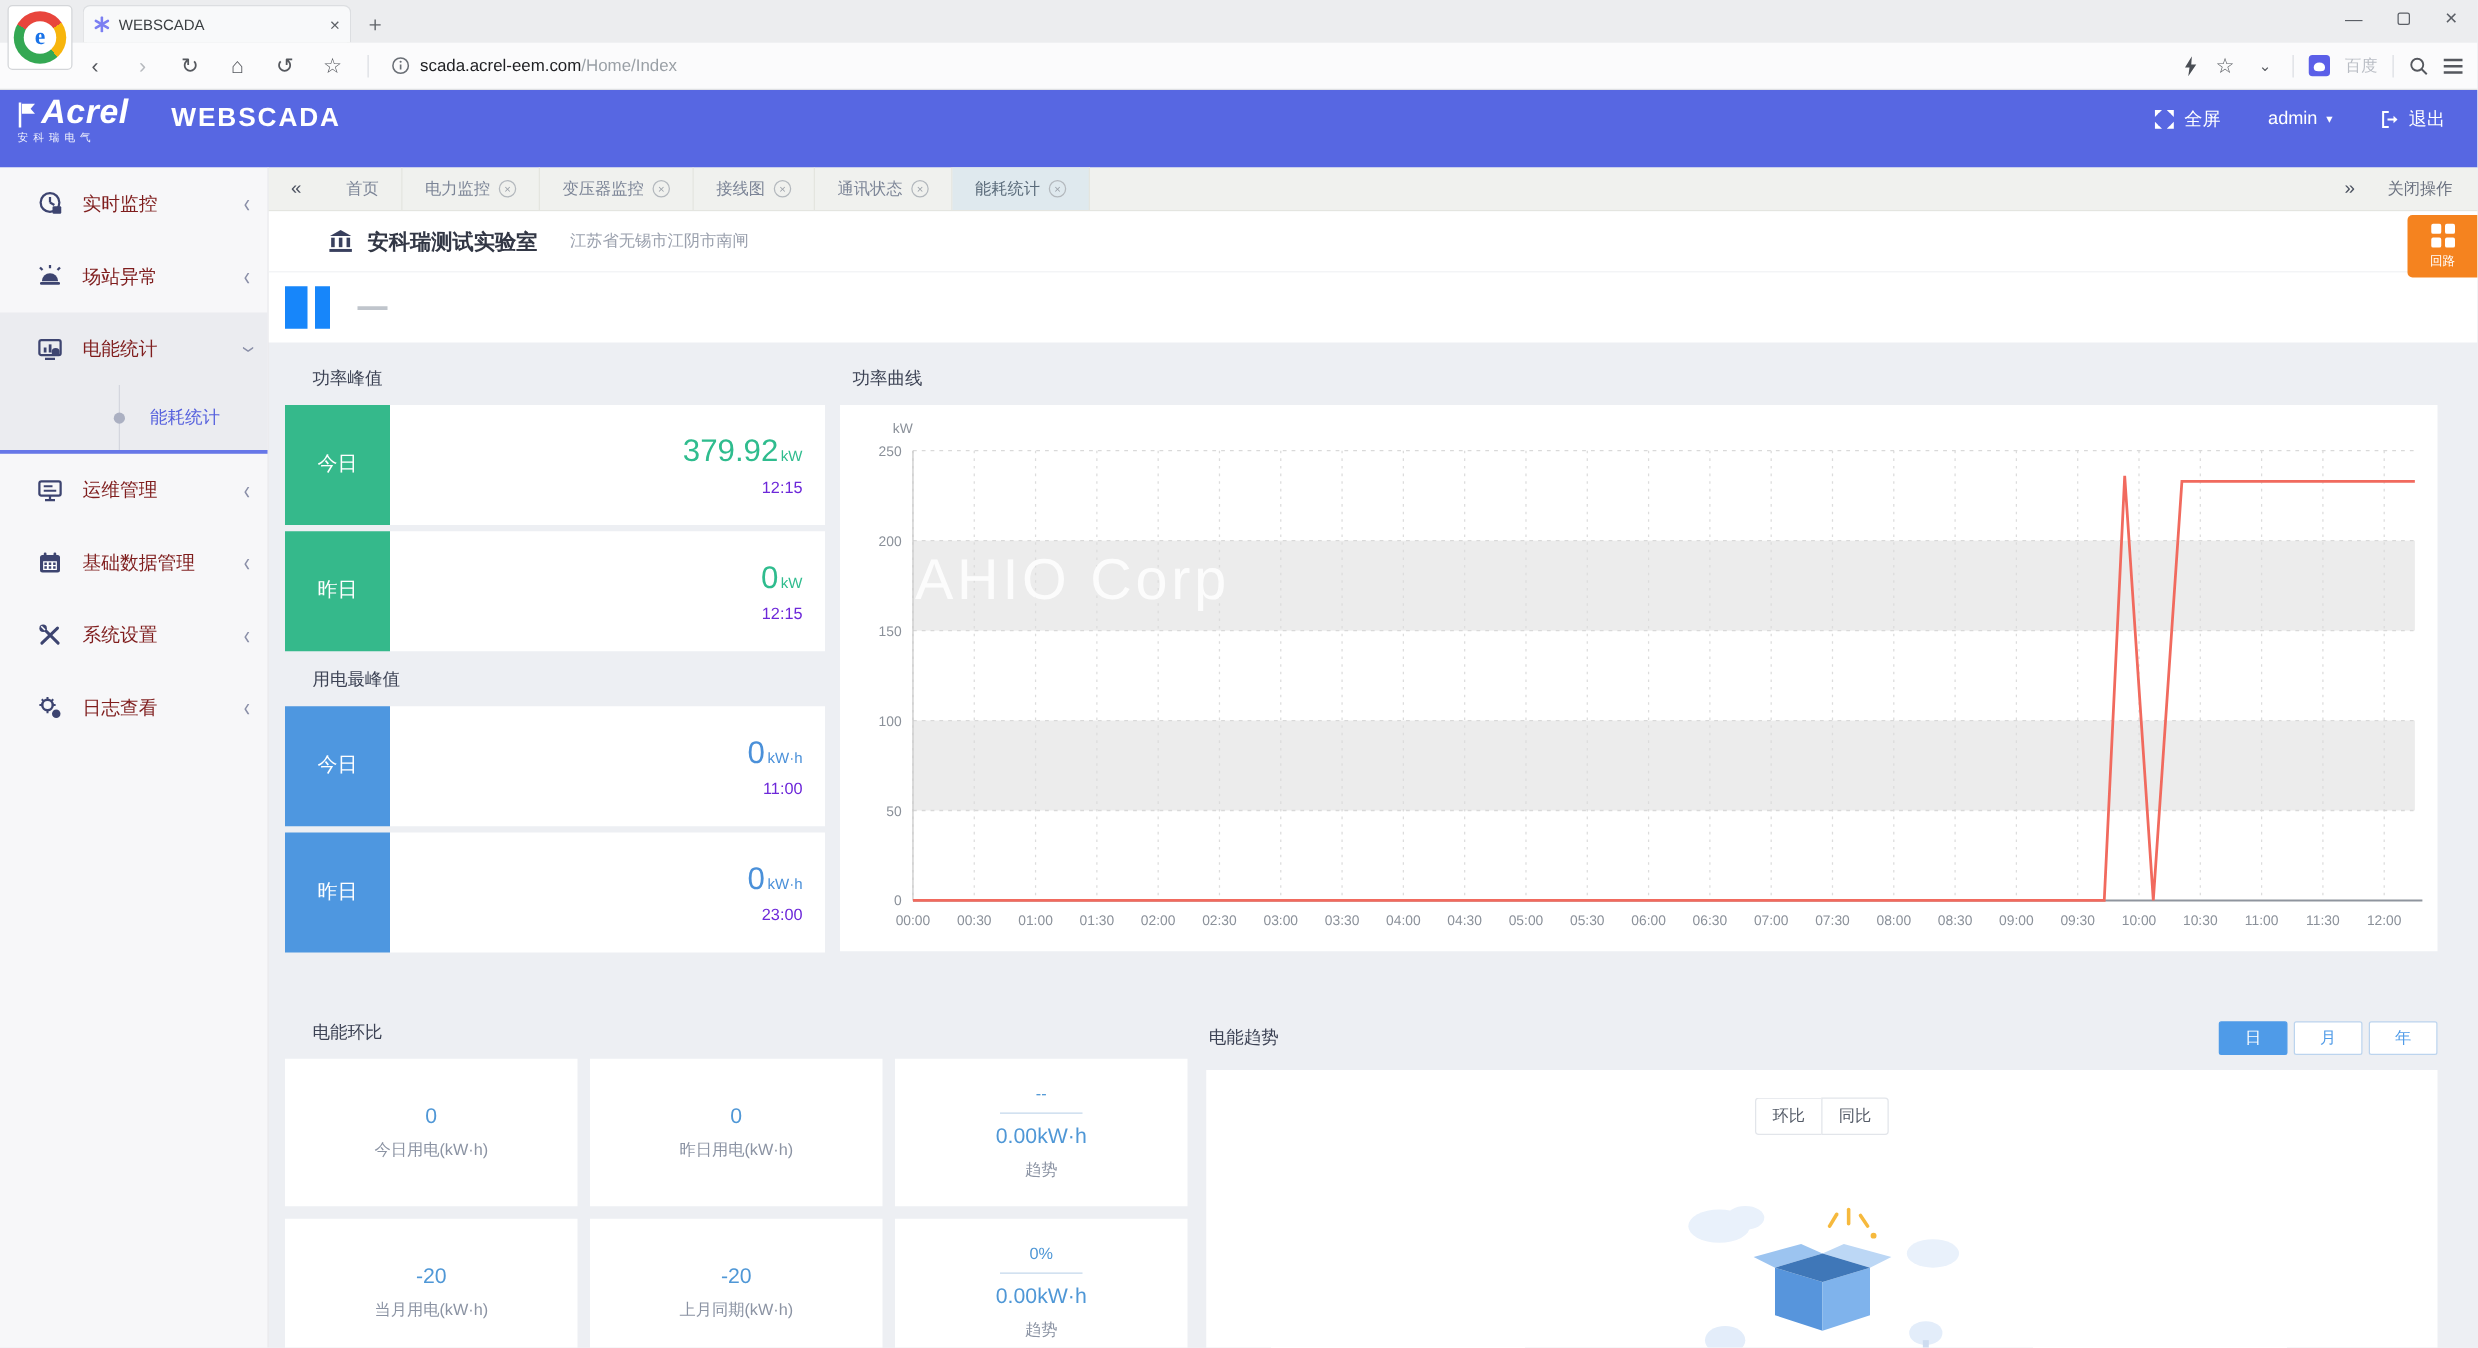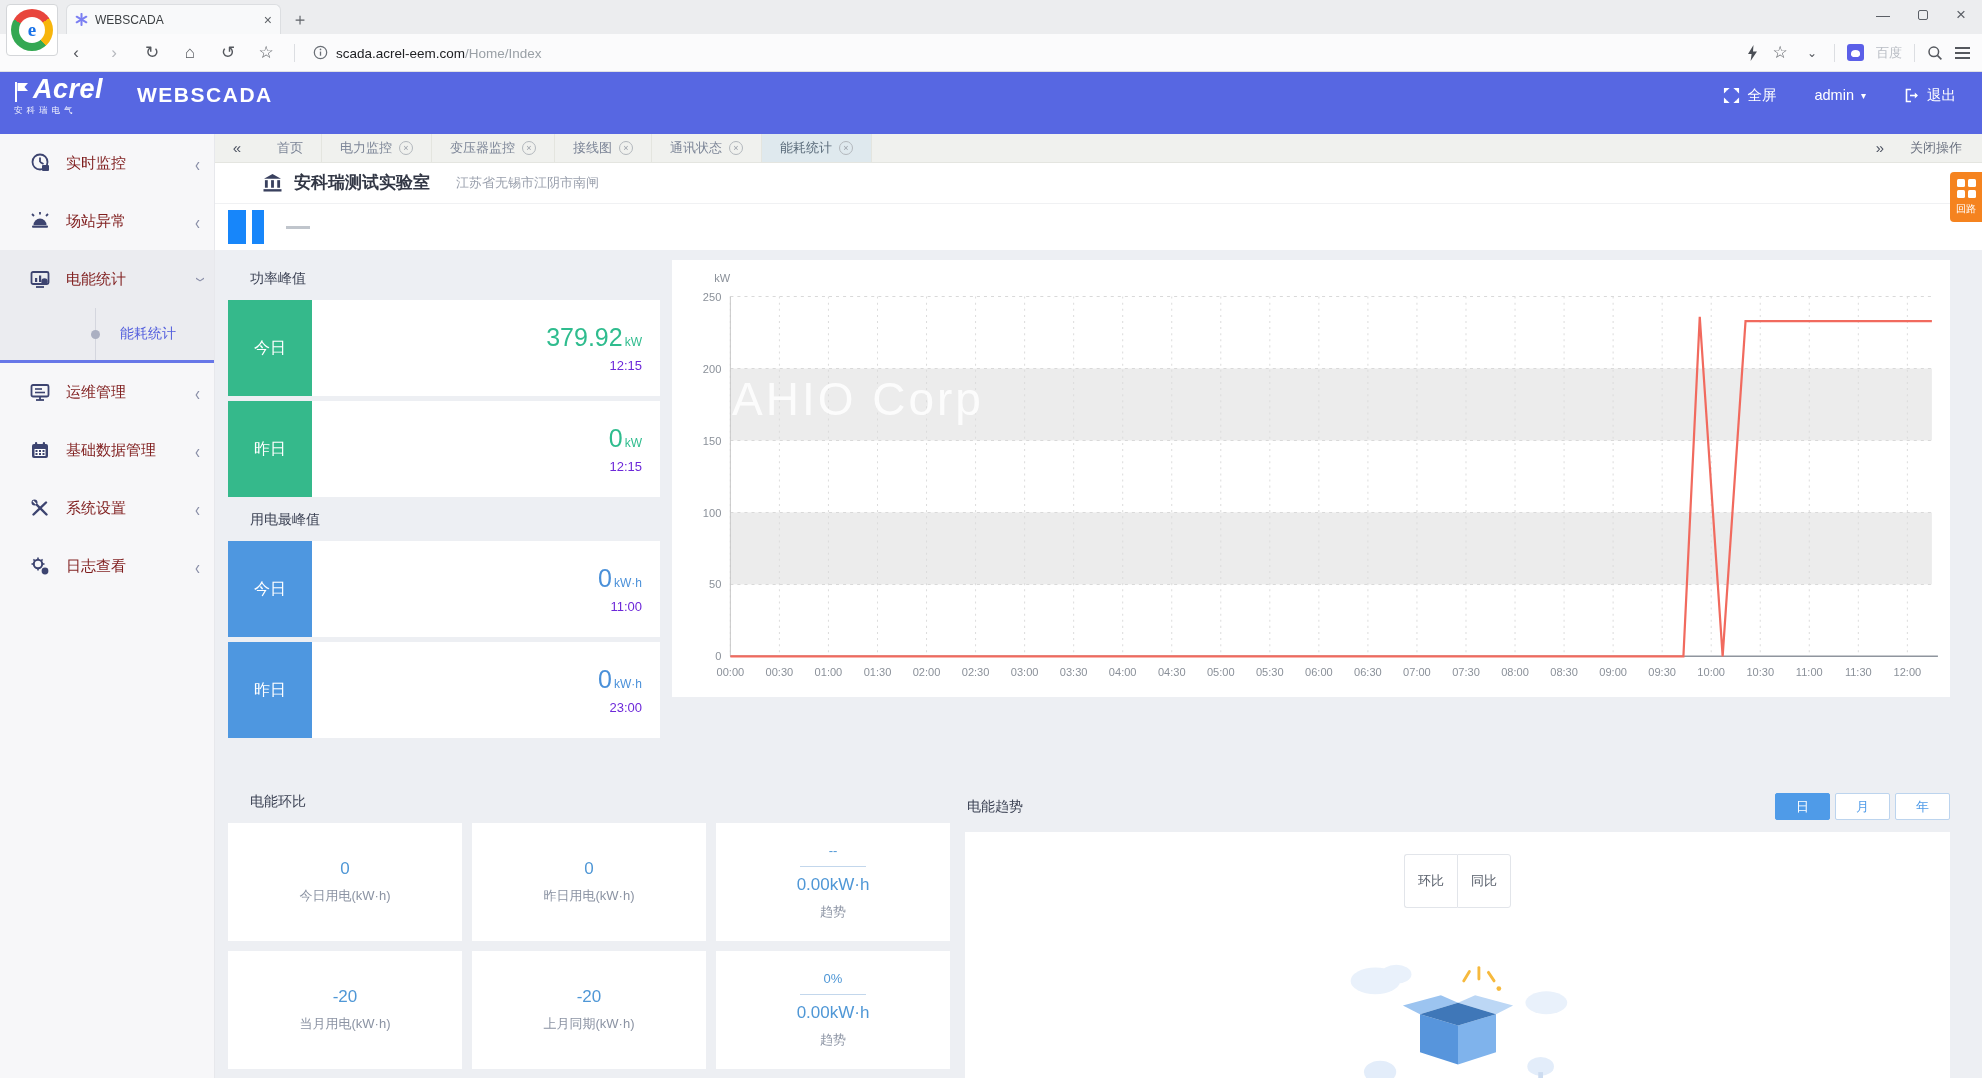--- a/index.html
+++ b/index.html
@@ -111,25 +111,25 @@
   .env-lab { font-size:13px; color:#8b93a3; }
 
   .trend-col { flex:1; display:flex; flex-direction:column; }
   .trend-head { display:flex; align-items:center; margin:10px 0 12px 2px; }
   .range-btns { margin-left:auto; display:flex; gap:5px; }
   .range-btn { width:55px; height:27px; display:flex; align-items:center; justify-content:center;
     font-size:13px; border:1px solid #bcd4ee; color:#4f9be8; background:#fff; cursor:pointer; border-radius:2px; }
   .range-btn.active { background:#4f9be8; color:#fff; border-color:#4f9be8; }
   .trend-panel { background:#fff; flex:1; min-height:240px; display:flex; flex-direction:column; align-items:center; padding-top:22px; }
   .mode-btns { display:flex; }
-  .mode-btn { padding:17px 13px; font-size:13px; color:#555c68; background:#fff; border:1px solid #e2e5ea; cursor:pointer; }
+  .mode-btn { padding:5px 13px; font-size:13px; color:#555c68; background:#fff; border:1px solid #e2e5ea; cursor:pointer; }
   .mode-btn:first-child { border-radius:3px 0 0 3px; border-right:none; }
   .mode-btn:last-child { border-radius:0 3px 3px 0; }
 
-  .side-action { position:absolute; right:0; top:38px; width:32px; height:50px; background:#f5831f; color:#fff;
+  .side-action { position:absolute; right:0; top:38px; width:56px; height:50px; background:#f5831f; color:#fff;
     border-radius:4px 0 0 4px; display:flex; flex-direction:column; align-items:center; justify-content:center; gap:4px; cursor:pointer; z-index:6; }
   .grid4 { display:grid; grid-template-columns:8px 8px; gap:3px; }
   .grid4 i { width:8px; height:8px; background:#fff; border-radius:1.5px; }
   .side-action span { font-size:10px; }
 
   svg.icn { display:block; }
 </style>
 </head>
 <body>
 
@@ -438,20 +438,21 @@
               <div class="peak-card">
                 <div class="peak-tag blue">昨日</div>
                 <div class="peak-body">
                   <div class="peak-value blue"><span>0</span><span class="peak-unit">kW·h</span></div>
                   <div class="peak-time">23:00</div>
                 </div>
               </div>
             </div>
         </div>
         <div class="col-chart">
+          <div class="sec-label" style="margin-left:10px;">功率曲线</div>
           <div class="chart-panel">
             <svg viewBox="0 0 1270 430" preserveAspectRatio="none">
                 <rect x="58" y="106.80000000000001" width="1194" height="70.79999999999998" fill="#ececec"></rect>
                 <rect x="58" y="248.4" width="1194" height="70.79999999999998" fill="#ececec"></rect>
                 <line x1="58" x2="58" y1="36" y2="390" stroke="#dcdcdc" stroke-dasharray="2 4"></line>
                 <text class="tick" x="58" y="409" text-anchor="middle">00:00</text>
                 <line x1="106.73469387755102" x2="106.73469387755102" y1="36" y2="390" stroke="#dcdcdc" stroke-dasharray="2 4"></line>
                 <text class="tick" x="106.73469387755102" y="409" text-anchor="middle">00:30</text>
                 <line x1="155.46938775510205" x2="155.46938775510205" y1="36" y2="390" stroke="#dcdcdc" stroke-dasharray="2 4"></line>
                 <text class="tick" x="155.46938775510205" y="409" text-anchor="middle">01:00</text>

